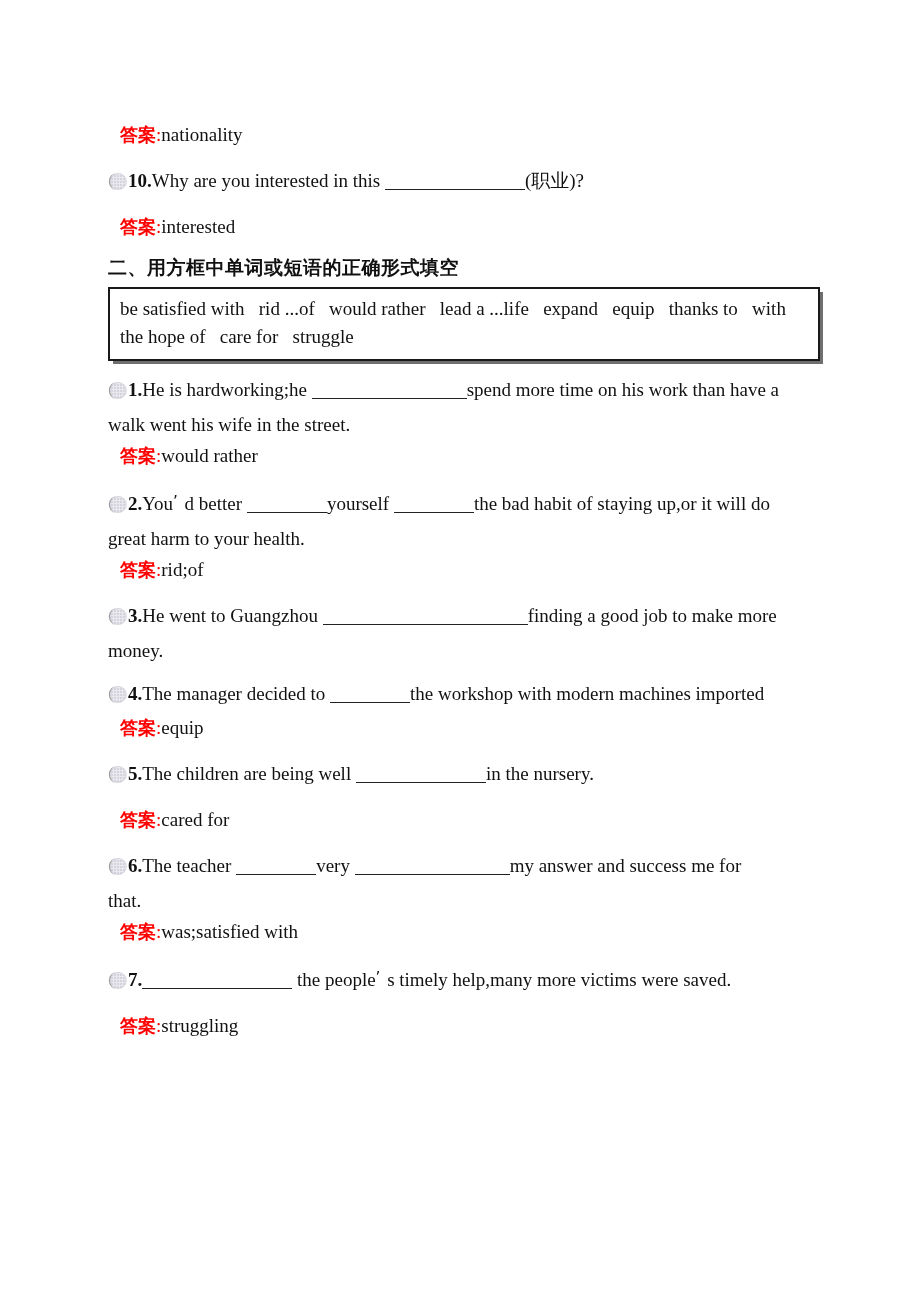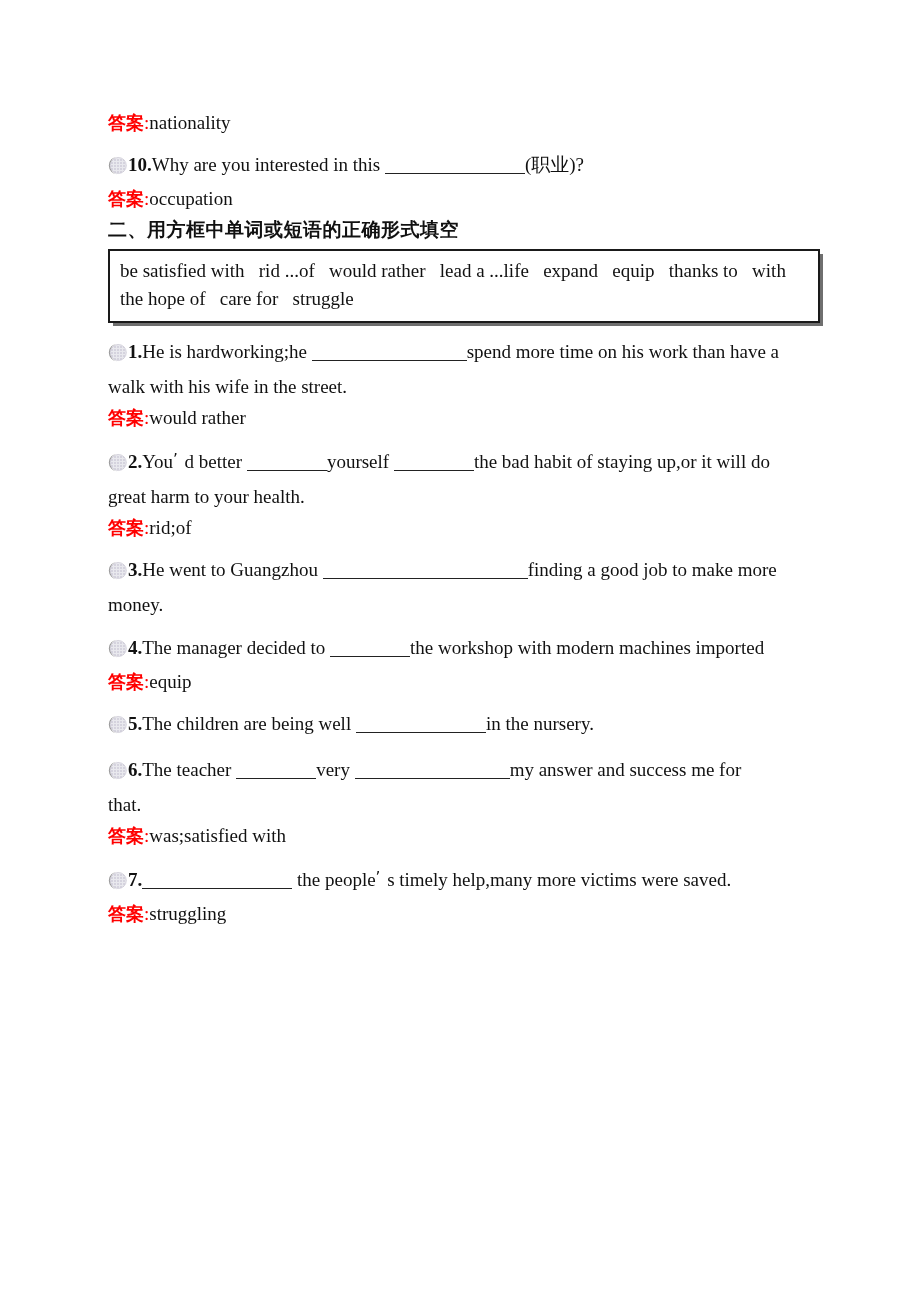--- a/index.html
+++ b/index.html
@@ -27,21 +27,21 @@
     position: absolute;
     left: 108px;
     top: 108px;
     width: 712px;
   }
 
   
   .answer {
     font-size: 19px;
     line-height: 30px;
-    margin: 0;
+    margin: 12px;
     white-space: nowrap;
   }
   .answer .ans-label {
     color: #ff0000;
     font-family: "DejaVu Sans", "Liberation Sans", sans-serif;
     font-weight: bold;
     font-size: 18px;
   }
   .answer .ans-colon {
     color: #ff0000;
@@ -148,21 +148,21 @@
               <rect width="3" height="3" fill="#e9e9ee"></rect>
               <circle cx="1" cy="1" r="0.75" fill="#b9b4c6"></circle>
             </pattern>
           </defs>
           <path d="M9.5 0.8 A8.7 8.7 0 1 0 9.5 18.2 A7.2 8.7 0 1 1 9.5 0.8 Z" fill="#9b9b9b"></path>
           <circle cx="10.3" cy="9.5" r="8" fill="url(#dots10)" stroke="#c9c6d2" stroke-width="0.7"></circle>
         </svg>
       </span><span class="q-num">10.</span><span>Why are you interested in this </span><span class="blank" style="width:140px"></span><span>(职业)?</span>
     </p>
     <p class="answer">
-      <span class="ans-label">答案</span><span class="ans-colon">:</span><span class="ans-text">occupation</span>
+      <span class="ans-label">答案</span><span class="ans-colon">:</span><span class="ans-text">interested</span>
     </p>
 
     <div class="section-heading">二、用方框中单词或短语的正确形式填空</div>
 
     <div class="wordbank-wrap">
       <div class="wordbank">
         <div class="wordbank-line">be satisfied with   rid ...of   would rather   lead a ...life   expand   equip   thanks to   with</div>
         <div class="wordbank-line">the hope of   care for   struggle</div>
       </div>
     </div>
@@ -174,21 +174,21 @@
               <pattern id="d1" width="3" height="3" patternUnits="userSpaceOnUse">
                 <rect width="3" height="3" fill="#e9e9ee"></rect>
                 <circle cx="1" cy="1" r="0.75" fill="#b9b4c6"></circle>
               </pattern>
             </defs>
           <path d="M9.5 0.8 A8.7 8.7 0 1 0 9.5 18.2 A7.2 8.7 0 1 1 9.5 0.8 Z" fill="#9b9b9b"></path>
           <circle cx="10.3" cy="9.5" r="8" fill="url(#d1)" stroke="#c9c6d2" stroke-width="0.7"></circle>
         </svg>
       </span><span class="q-num">1.</span><span>He is hardworking;he </span><span class="blank" style="width:155px"></span><span>spend more time on his work than have a</span>
     </p>
-    <p class="cont-line">walk with his wife in the street.</p>
+    <p class="cont-line">walk went his wife in the street.</p>
     <p class="answer tight">
       <span class="ans-label">答案</span><span class="ans-colon">:</span><span class="ans-text">would rather</span>
     </p>
 
     <p class="question">
       <span class="bullet">
         <svg width="19" height="19" viewBox="0 0 19 19" xmlns="http://www.w3.org/2000/svg">
           <defs>
               <pattern id="d2" width="3" height="3" patternUnits="userSpaceOnUse">
                 <rect width="3" height="3" fill="#e9e9ee"></rect>
@@ -246,20 +246,23 @@
               <pattern id="d5" width="3" height="3" patternUnits="userSpaceOnUse">
                 <rect width="3" height="3" fill="#e9e9ee"></rect>
                 <circle cx="1" cy="1" r="0.75" fill="#b9b4c6"></circle>
               </pattern>
             </defs>
           <path d="M9.5 0.8 A8.7 8.7 0 1 0 9.5 18.2 A7.2 8.7 0 1 1 9.5 0.8 Z" fill="#9b9b9b"></path>
           <circle cx="10.3" cy="9.5" r="8" fill="url(#d5)" stroke="#c9c6d2" stroke-width="0.7"></circle>
         </svg>
       </span><span class="q-num">5.</span><span>The children are being well </span><span class="blank" style="width:130px"></span><span>in the nursery.</span>
     </p>
+    <p class="answer">
+      <span class="ans-label">答案</span><span class="ans-colon">:</span><span class="ans-text">cared for</span>
+    </p>
 
     <p class="question">
       <span class="bullet">
         <svg width="19" height="19" viewBox="0 0 19 19" xmlns="http://www.w3.org/2000/svg">
           <defs>
               <pattern id="d6" width="3" height="3" patternUnits="userSpaceOnUse">
                 <rect width="3" height="3" fill="#e9e9ee"></rect>
                 <circle cx="1" cy="1" r="0.75" fill="#b9b4c6"></circle>
               </pattern>
             </defs>

